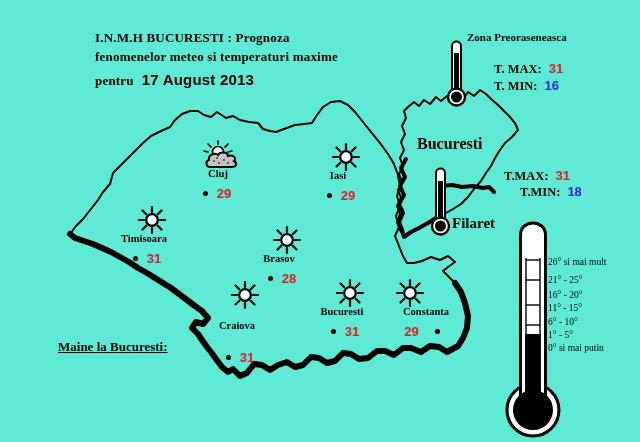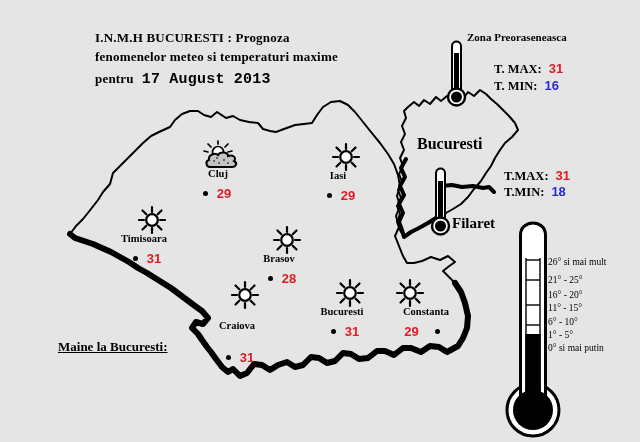--- a/index.html
+++ b/index.html
@@ -1,22 +1,22 @@
 <!DOCTYPE html>
 <html><head>
 <meta charset="utf-8">
 <style>
   html,body{margin:0;padding:0;background:#fff;}
-  .canvas{position:relative;width:640px;height:442px;background:#e5e5e5;overflow:hidden;
+  .canvas{position:relative;width:640px;height:442px;background:#5eead4;overflow:hidden;
           font-family:"Liberation Serif",serif;color:#000;}
   .abs{position:absolute;white-space:nowrap;}
   .art{position:absolute;left:0;top:0;}
   
   .t-line{font-weight:bold;font-size:13px;letter-spacing:.2px;}
-  .t-date{font-family:Liberation Mono, monospace;font-weight:bold;font-size:15px;margin-left:8px;}
+  .t-date{font-family:Liberation Sans, sans-serif;font-weight:bold;font-size:15px;margin-left:8px;}
   
   .city{position:absolute;width:120px;display:flex;flex-direction:column;align-items:center;}
   .city .ic{height:30px;display:flex;align-items:center;justify-content:center;}
   .cname{font-weight:bold;font-size:10.5px;margin-top:-2px;}
   .crow{display:flex;align-items:center;gap:9px;margin-top:7px;}
   .cdot{width:5px;height:5px;border-radius:50%;background:#000;display:inline-block;}
   .ctemp{font-family:"Liberation Sans",sans-serif;font-weight:bold;font-size:13px;color:#e21b22;}
   
   .zone-title{font-weight:bold;font-size:11px;}
   .inset-city{font-weight:bold;font-size:16px;}
@@ -248,21 +248,21 @@
   </div>
   <div class="abs trow" style="left:494px;top:78px">
     <span class="tlabel">T. MIN:</span>
     <span class="tval vmin">16</span>
   </div>
   <div class="abs inset-city" style="left:417px;top:135px">Bucuresti</div>
   <div class="abs trow" style="left:504px;top:168px">
     <span class="tlabel">T.MAX:</span>
     <span class="tval vmax">31</span>
   </div>
-  <div class="abs trow" style="left:504px;top:184px">
+  <div class="abs trow" style="left:520px;top:184px">
     <span class="tlabel">T.MIN:</span>
     <span class="tval vmin">18</span>
   </div>
   <div class="abs filaret" style="left:452px;top:215px">Filaret</div>
 
   <div id="legend">
       <div class="scale-row" style="top: 257px;">26° si mai mult</div>
       <div class="scale-row" style="top: 275px;">21° - 25°</div>
       <div class="scale-row" style="top: 290px;">16° - 20°</div>
       <div class="scale-row" style="top: 303px;">11° - 15°</div>

